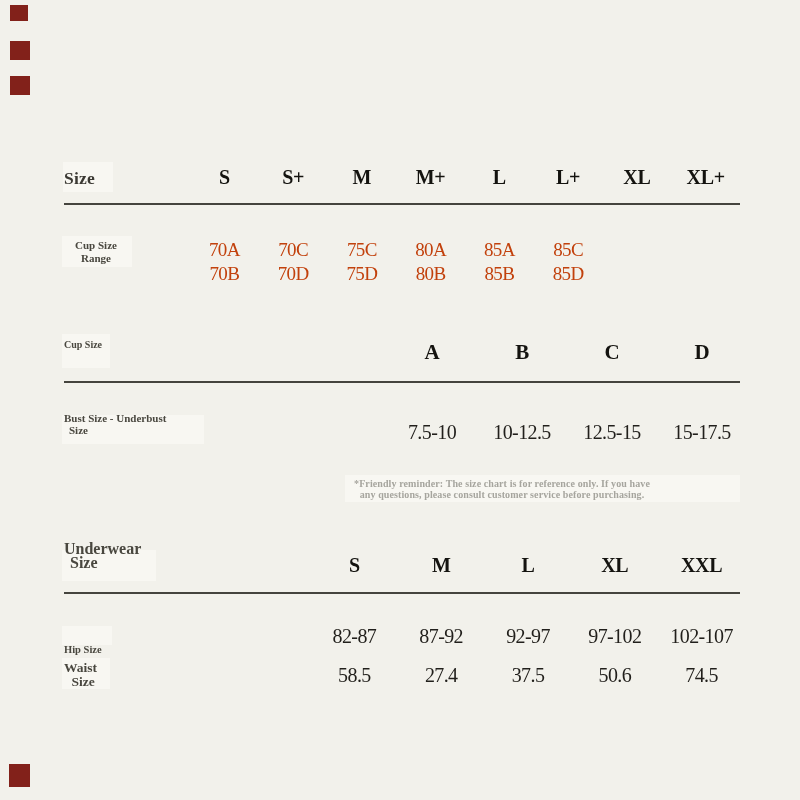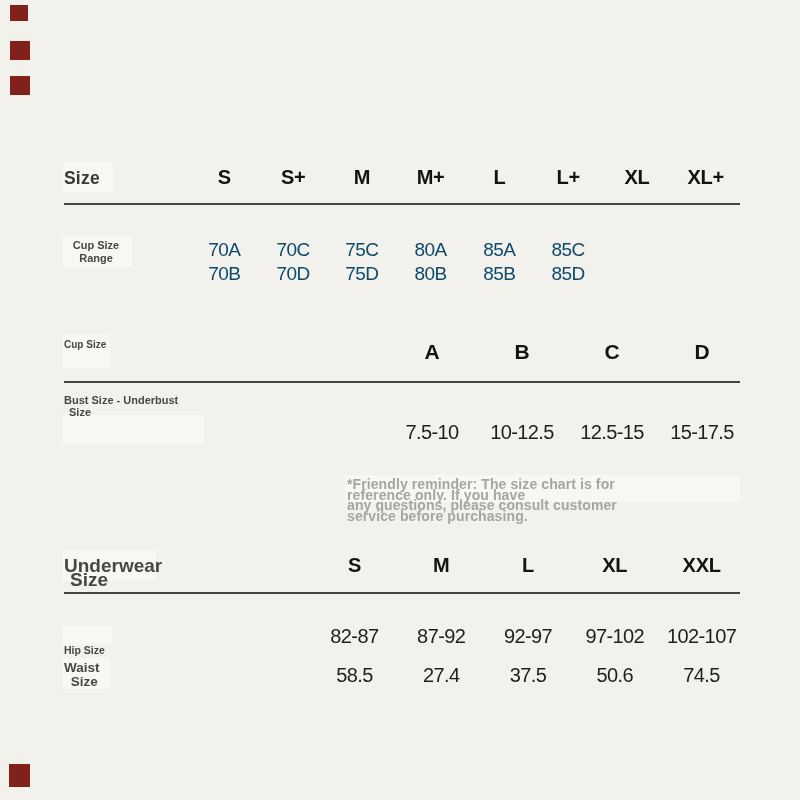--- a/index.html
+++ b/index.html
@@ -1,60 +1,60 @@
 <!DOCTYPE html>
 <html><head>
 <meta charset="utf-8">
 <style>
   html,body{margin:0;padding:0;}
   .sheet{
     position:relative;width:800px;height:800px;overflow:hidden;
     background:#f2f1eb;
-    font-family:Liberation Sans, sans-serif;
+    font-family:Liberation Serif, serif;
     color:#1b1a17;
   }
   
   .red-sq{position:absolute;background:#82211a;}
   .rs1{left:10px;top:5px;width:18px;height:16px;}
   .rs2{left:10px;top:41px;width:20px;height:19px;}
   .rs3{left:10px;top:76px;width:20px;height:19px;}
   .rs4{left:9px;top:764px;width:21px;height:23px;}
   
   .chip{position:absolute;background:#f8f7f2;}
   
   .hline{position:absolute;left:64px;width:676px;height:1.5px;background:#45443e;}
   .l1{top:203px;} .l2{top:381px;} .l3{top:592px;}
   
   .row{position:absolute;display:grid;text-align:center;}
   .c8{left:190px;width:550px;grid-template-columns:repeat(8,1fr);}
   .c4{left:387px;width:360px;grid-template-columns:repeat(4,1fr);}
   .c5{left:311px;width:434px;grid-template-columns:repeat(5,1fr);}
   .hdr{height:28px;line-height:28px;font-size:20px;font-weight:bold;letter-spacing:-0.3px;color:#14130f;}
   .vals{height:24px;line-height:24px;font-size:20px;letter-spacing:-0.6px;color:#211f1b;}
-  .vals8{height:24px;line-height:24px;font-size:19px;letter-spacing:-0.6px;color:#0c4a6e;}
+  .vals8{height:24px;line-height:24px;font-size:19px;letter-spacing:-0.6px;color:#c2410c;}
   .two{height:48px;}
   .two .cell span{display:block;height:24px;line-height:24px;}
   .abcd{font-weight:bold;font-size:21px;letter-spacing:-0.3px;color:#14130f;}
   
   .lab{position:absolute;left:64px;font-weight:bold;color:#49473f;}
   .lab-size{top:164px;height:28px;line-height:28px;font-size:17.5px;letter-spacing:0.2px;color:#3b3933;}
   .lab-cupRange{top:239px;width:64px;font-size:11px;line-height:12.5px;text-align:center;}
   .lab-cupSize{top:338px;font-size:10px;line-height:14px;}
-  .lab-bust{top:394px;width:140px;font-size:11px;line-height:12px;}
+  .lab-bust{top:412px;width:140px;font-size:11px;line-height:12px;}
   .lab-bust .ind{padding-left:5px;}
-  .lab-underwear{top:559px;font-size:19px;line-height:14px;}
+  .lab-underwear{top:542px;font-size:16px;line-height:14px;}
   .lab-underwear .ind{padding-left:6px;}
   .lab-hip{top:629px;font-size:10.5px;line-height:12px;margin-top:15px;}
   .lab-waist{top:661px;font-size:13.5px;line-height:14px;text-align:center;}
   .lab-waist .ind{padding-left:5px;}
   
   .reminder{
     position:absolute;left:347px;top:479px;width:310px;
-    font-size:14px;font-weight:bold;line-height:10.5px;letter-spacing:0.1px;
-    color:#a6a59e;text-align:left;
+    font-size:10px;font-weight:bold;line-height:10.5px;letter-spacing:0.1px;
+    color:#a6a59e;text-align:center;
   }
   .chip-reminder{left:345px;top:475px;width:395px;height:27px;}
   .chip-sizeHdr{left:63px;top:162px;width:50px;height:30px;}
   .chip-cupRange{left:62px;top:236px;width:70px;height:31px;}
   .chip-cupSize{left:62px;top:334px;width:48px;height:34px;}
   .chip-bust{left:62px;top:415px;width:142px;height:29px;}
   .chip-underwear{left:62px;top:550px;width:94px;height:31px;}
   .chip-hip{left:62px;top:626px;width:50px;height:19px;}
   .chip-waist{left:62px;top:658px;width:48px;height:31px;}
 </style>

